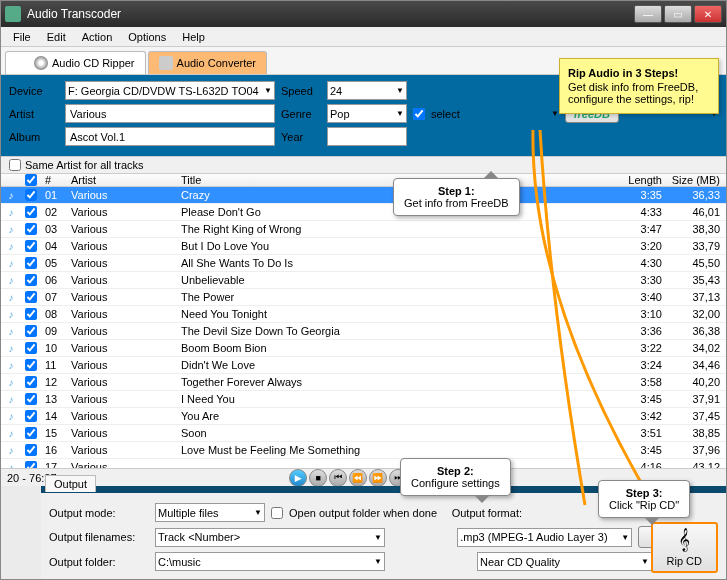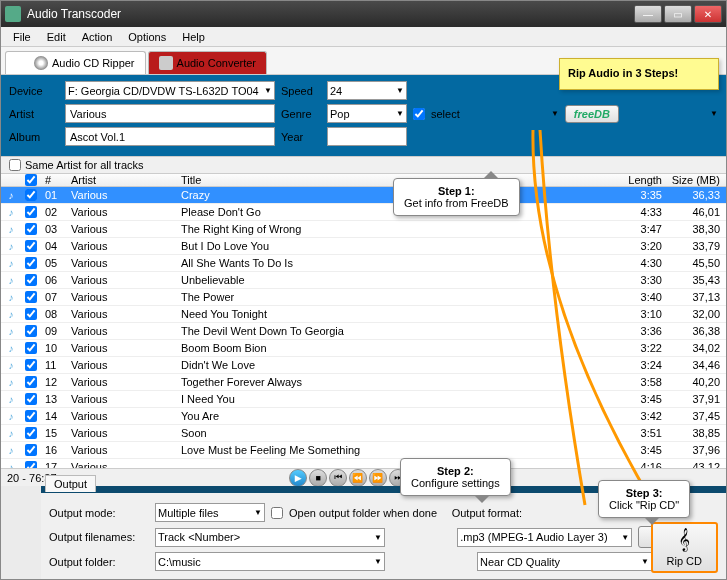--- a/index.html
+++ b/index.html
@@ -10,21 +10,21 @@
 .titlebar-icon { width: 16px; height: 16px; background: #5a8; border-radius: 2px; margin-right: 6px; }
 .titlebar-title { flex: 1; font-size: 12px; }
 .win-btns { display: flex; gap: 2px; }
 .win-btn { width: 28px; height: 18px; border: 1px solid #555; background: linear-gradient(#ddd,#aaa); border-radius: 2px; display: flex; align-items: center; justify-content: center; font-size: 10px; }
 .win-btn.close { background: linear-gradient(#e66,#c33); color: #fff; }
 
 .menubar { height: 20px; background: #f0f0f0; display: flex; align-items: center; padding: 0 4px; border-bottom: 1px solid #ccc; }
 .menu-item { padding: 2px 8px; cursor: pointer; }
 
 .tabbar { height: 28px; background: #f5f5f5; border-bottom: 1px solid #ccc; display: flex; align-items: flex-end; padding: 0 4px; }
-.tab { padding: 4px 10px; border: 1px solid #bbb; border-bottom: none; background: #b91c1c; display: flex; align-items: center; gap: 4px; margin-right: 2px; border-radius: 3px 3px 0 0; }
+.tab { padding: 4px 10px; border: 1px solid #bbb; border-bottom: none; background: #fdba74; display: flex; align-items: center; gap: 4px; margin-right: 2px; border-radius: 3px 3px 0 0; }
 .tab.active { background: #fff; padding-left: 28px; }
 .tab-icon { width: 14px; height: 14px; background: #ccc; border-radius: 2px; }
 .tab-icon.cd { background: radial-gradient(#fff 20%, #888 70%); border-radius: 50%; }
 
 .form-area { padding: 6px 8px; background: #0369a1; border-bottom: 1px solid #ccc; }
 .form-row { display: flex; align-items: center; margin-bottom: 4px; gap: 6px; }
 .form-label { width: 50px; }
 .form-input { border: 1px solid #999; background: #fff; padding: 2px 4px; height: 19px; }
 .form-combo { border: 1px solid #999; background: #fff; padding: 1px 2px; height: 19px; display: flex; align-items: center; }
 .combo-arrow { margin-left: auto; font-size: 8px; }
@@ -269,21 +269,21 @@
         </div>
         <div class="track-row">
           <div class="col-icon">
             <span class="music-icon">♪</span>
           </div>
           <div class="col-chk">
             <input type="checkbox" checked="" style="">
           </div>
           <div class="col-num">09</div>
           <div class="col-artist">Various</div>
-          <div class="col-title">The Devil Went Down To Georgia</div>
+          <div class="col-title">The Devil Size Down To Georgia</div>
           <div class="col-len">3:36</div>
           <div class="col-size">36,38</div>
         </div>
         <div class="track-row">
           <div class="col-icon">
             <span class="music-icon">♪</span>
           </div>
           <div class="col-chk">
             <input type="checkbox" checked="" style="">
           </div>
@@ -443,20 +443,21 @@
           <span>Near CD Quality</span>
           <span class="combo-arrow">▼</span>
         </div>
       <span style="width:60px"></span>
     </div>
   </div>
 </div>
 
 <div class="sticky">
   <div class="sticky-title">Rip Audio in 3 Steps!</div>
+  <div>Get disk info from FreeDB, configure the settings, rip!</div>
 </div>
 
 <div class="tooltip t1">
   <b>Step 1:</b><br>
   <span>Get info from FreeDB</span>
 </div>
 <div class="tooltip t2">
   <b>Step 2:</b><br>
   <span>Configure settings</span>
 </div>

